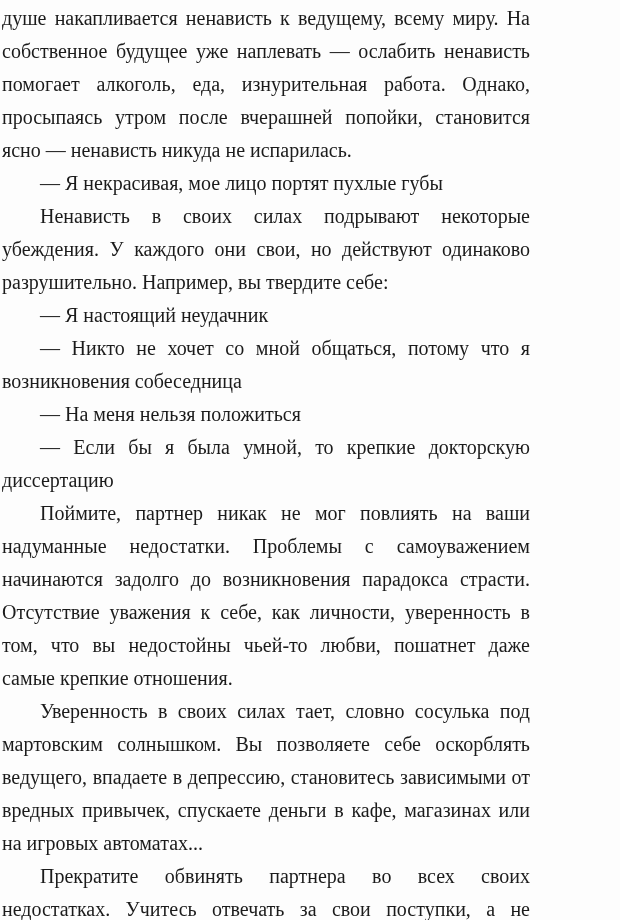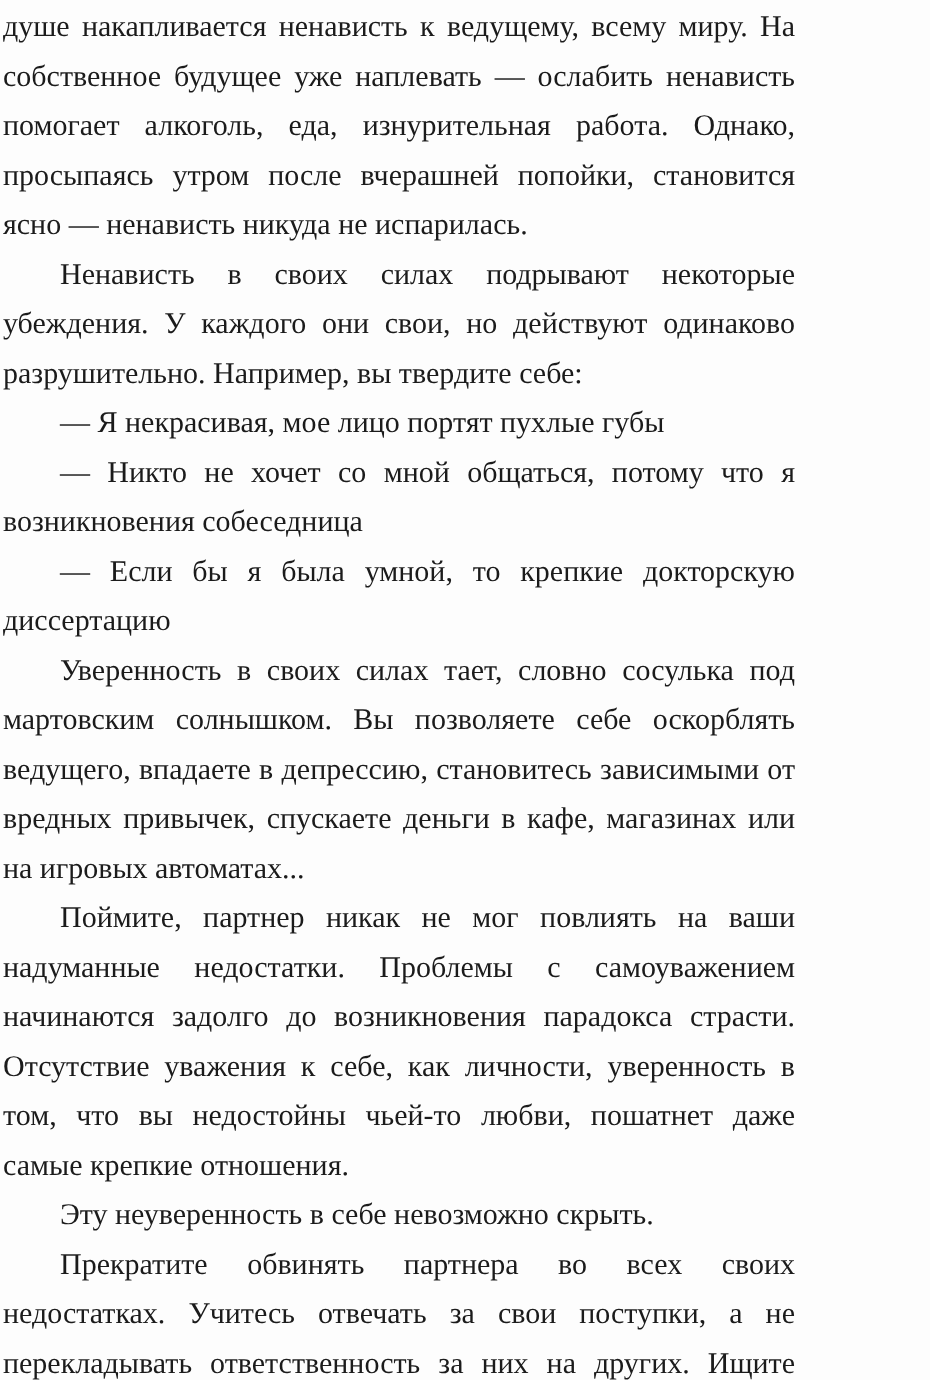--- a/index.html
+++ b/index.html
@@ -26,21 +26,22 @@
   }
   .para.no-indent {
     text-indent: 0;
   }
 </style>
 </head>
 <body>
 
 <div class="page">
   <p class="para no-indent">душе накапливается ненависть к ведущему, всему миру. На собственное будущее уже наплевать — ослабить ненависть помогает алкоголь, еда, изнурительная работа. Однако, просыпаясь утром после вчерашней попойки, становится ясно — ненависть никуда не испарилась.</p>
+  <p class="para">— Я некрасивая, мое лицо портят пухлые губы</p>
   <p class="para">Ненависть в своих силах подрывают некоторые убеждения. У каждого они свои, но действуют одинаково разрушительно. Например, вы твердите себе:</p>
-  <p class="para">— Я некрасивая, мое лицо портят пухлые губы</p>
+  <p class="para">— Я настоящий неудачник</p>
   <p class="para">— Никто не хочет со мной общаться, потому что я возникновения собеседница</p>
+  <p class="para">— На меня нельзя положиться</p>
   <p class="para">— Если бы я была умной, то крепкие докторскую диссертацию</p>
+  <p class="para">Поймите, партнер никак не мог повлиять на ваши надуманные недостатки. Проблемы с самоуважением начинаются задолго до возникновения парадокса страсти. Отсутствие уважения к себе, как личности, уверенность в том, что вы недостойны чьей-то любви, пошатнет даже самые крепкие отношения.</p>
   <p class="para">Уверенность в своих силах тает, словно сосулька под мартовским солнышком. Вы позволяете себе оскорблять ведущего, впадаете в депрессию, становитесь зависимыми от вредных привычек, спускаете деньги в кафе, магазинах или на игровых автоматах...</p>
-  <p class="para">Поймите, партнер никак не мог повлиять на ваши надуманные недостатки. Проблемы с самоуважением начинаются задолго до возникновения парадокса страсти. Отсутствие уважения к себе, как личности, уверенность в том, что вы недостойны чьей-то любви, пошатнет даже самые крепкие отношения.</p>
-  <p class="para">Эту неуверенность в себе невозможно скрыть.</p>
   <p class="para">Прекратите обвинять партнера во всех своих недостатках. Учитесь отвечать за свои поступки, а не перекладывать ответственность за них на других. Ищите новые источники для самоуважения и уверенности в себе — устройтесь на новую работу, измените прическу, запишитесь на курсы кройки и шитья.</p>
 </div>
 
 </body></html>

